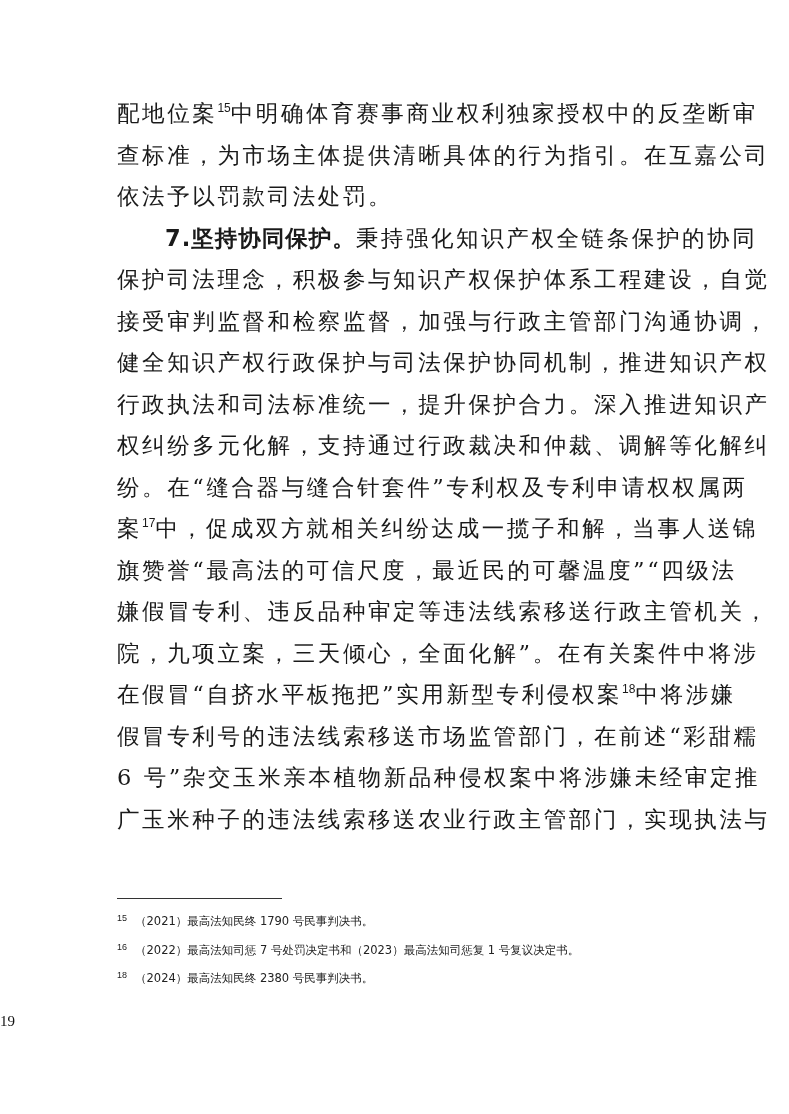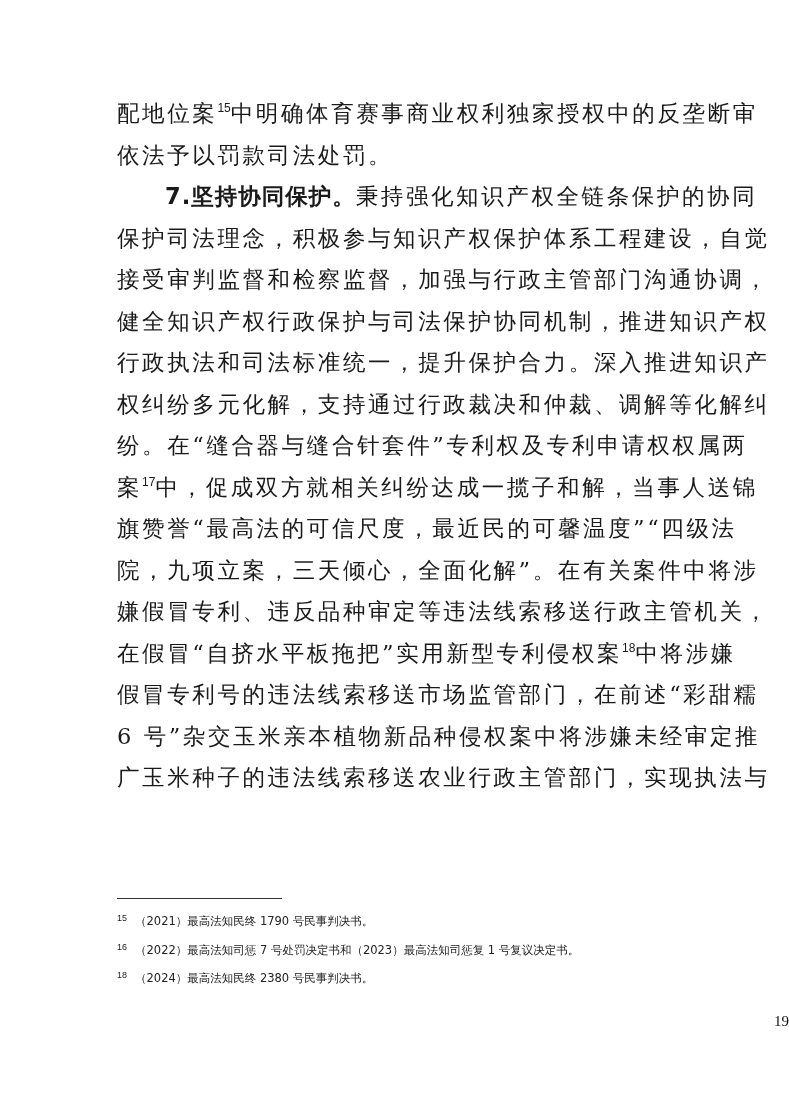--- a/index.html
+++ b/index.html
@@ -7,41 +7,42 @@
   .page { position: absolute; left: 0; top: 0; width: 789px; height: 1114px; background: #fff; padding-left: 11px; }
   .body-text { position: absolute; left: 117px; top: 93px; width: 556px; }
   .line { height: 41.5px; line-height: 41.5px; font-size: 22.5px; letter-spacing: 2.6px; white-space: nowrap; }
   .line.indent { padding-left: 48px; }
   .bold { font-weight: bold; font-family: "DejaVu Sans", "Liberation Sans", sans-serif; letter-spacing: 1px; }
   sup.fn { font-size: 12px; letter-spacing: 0; vertical-align: 9px; line-height: 0; font-family: "Liberation Sans", sans-serif; }
   .sep { position: absolute; left: 117px; top: 898px; width: 165px; height: 1.2px; background: #333; }
   .footnotes { position: absolute; left: 117px; top: 906px; width: 600px; }
   .fnline { height: 28.5px; line-height: 24px; font-size: 11.5px; white-space: nowrap; color: #222; font-family: "DejaVu Sans", "Liberation Sans", sans-serif; }
   .fnline .num { display: inline-block; width: 18px; font-size: 9px; vertical-align: 4px; font-family: "Liberation Sans", sans-serif; }
-  .page-num { position: absolute; left: 0; width: 789px; top: 1013px; text-align: right; font-size: 15px; font-family: "Liberation Serif", serif; color: #111; }
+  .page-num { position: absolute; left: 0; width: 789px; top: 1013px; text-align: left; font-size: 15px; font-family: "Liberation Serif", serif; color: #111; }
 </style>
 </head>
 <body>
 
 <div class="page">
   <div class="body-text">
     <div class="line"><span>配地位案</span><sup class="fn">15</sup><span>中明确体育赛事商业权利独家授权中的反垄断审</span></div>
+    <div class="line">查标准，为市场主体提供清晰具体的行为指引。在互嘉公司</div>
     <div class="line">依法予以罚款司法处罚。</div>
 
     <div class="line indent"><span class="bold">7.坚持协同保护。</span><span>秉持强化知识产权全链条保护的协同</span></div>
     <div class="line">保护司法理念，积极参与知识产权保护体系工程建设，自觉</div>
     <div class="line">接受审判监督和检察监督，加强与行政主管部门沟通协调，</div>
     <div class="line">健全知识产权行政保护与司法保护协同机制，推进知识产权</div>
     <div class="line">行政执法和司法标准统一，提升保护合力。深入推进知识产</div>
     <div class="line">权纠纷多元化解，支持通过行政裁决和仲裁、调解等化解纠</div>
     <div class="line">纷。在“缝合器与缝合针套件”专利权及专利申请权权属两</div>
     <div class="line"><span>案</span><sup class="fn">17</sup><span>中，促成双方就相关纠纷达成一揽子和解，当事人送锦</span></div>
     <div class="line">旗赞誉“最高法的可信尺度，最近民的可馨温度”“四级法</div>
+    <div class="line">嫌假冒专利、违反品种审定等违法线索移送行政主管机关，</div>
     <div class="line">院，九项立案，三天倾心，全面化解”。在有关案件中将涉</div>
-    <div class="line">嫌假冒专利、违反品种审定等违法线索移送行政主管机关，</div>
     <div class="line"><span>在假冒“自挤水平板拖把”实用新型专利侵权案</span><sup class="fn">18</sup><span>中将涉嫌</span></div>
     <div class="line">假冒专利号的违法线索移送市场监管部门，在前述“彩甜糯</div>
     <div class="line">6 号”杂交玉米亲本植物新品种侵权案中将涉嫌未经审定推</div>
     <div class="line">广玉米种子的违法线索移送农业行政主管部门，实现执法与</div>
   </div>
 
   <div class="sep"></div>
 
   <div class="footnotes">
     <div class="fnline"><span class="num">15</span><span>（2021）最高法知民终 1790 号民事判决书。</span></div>

